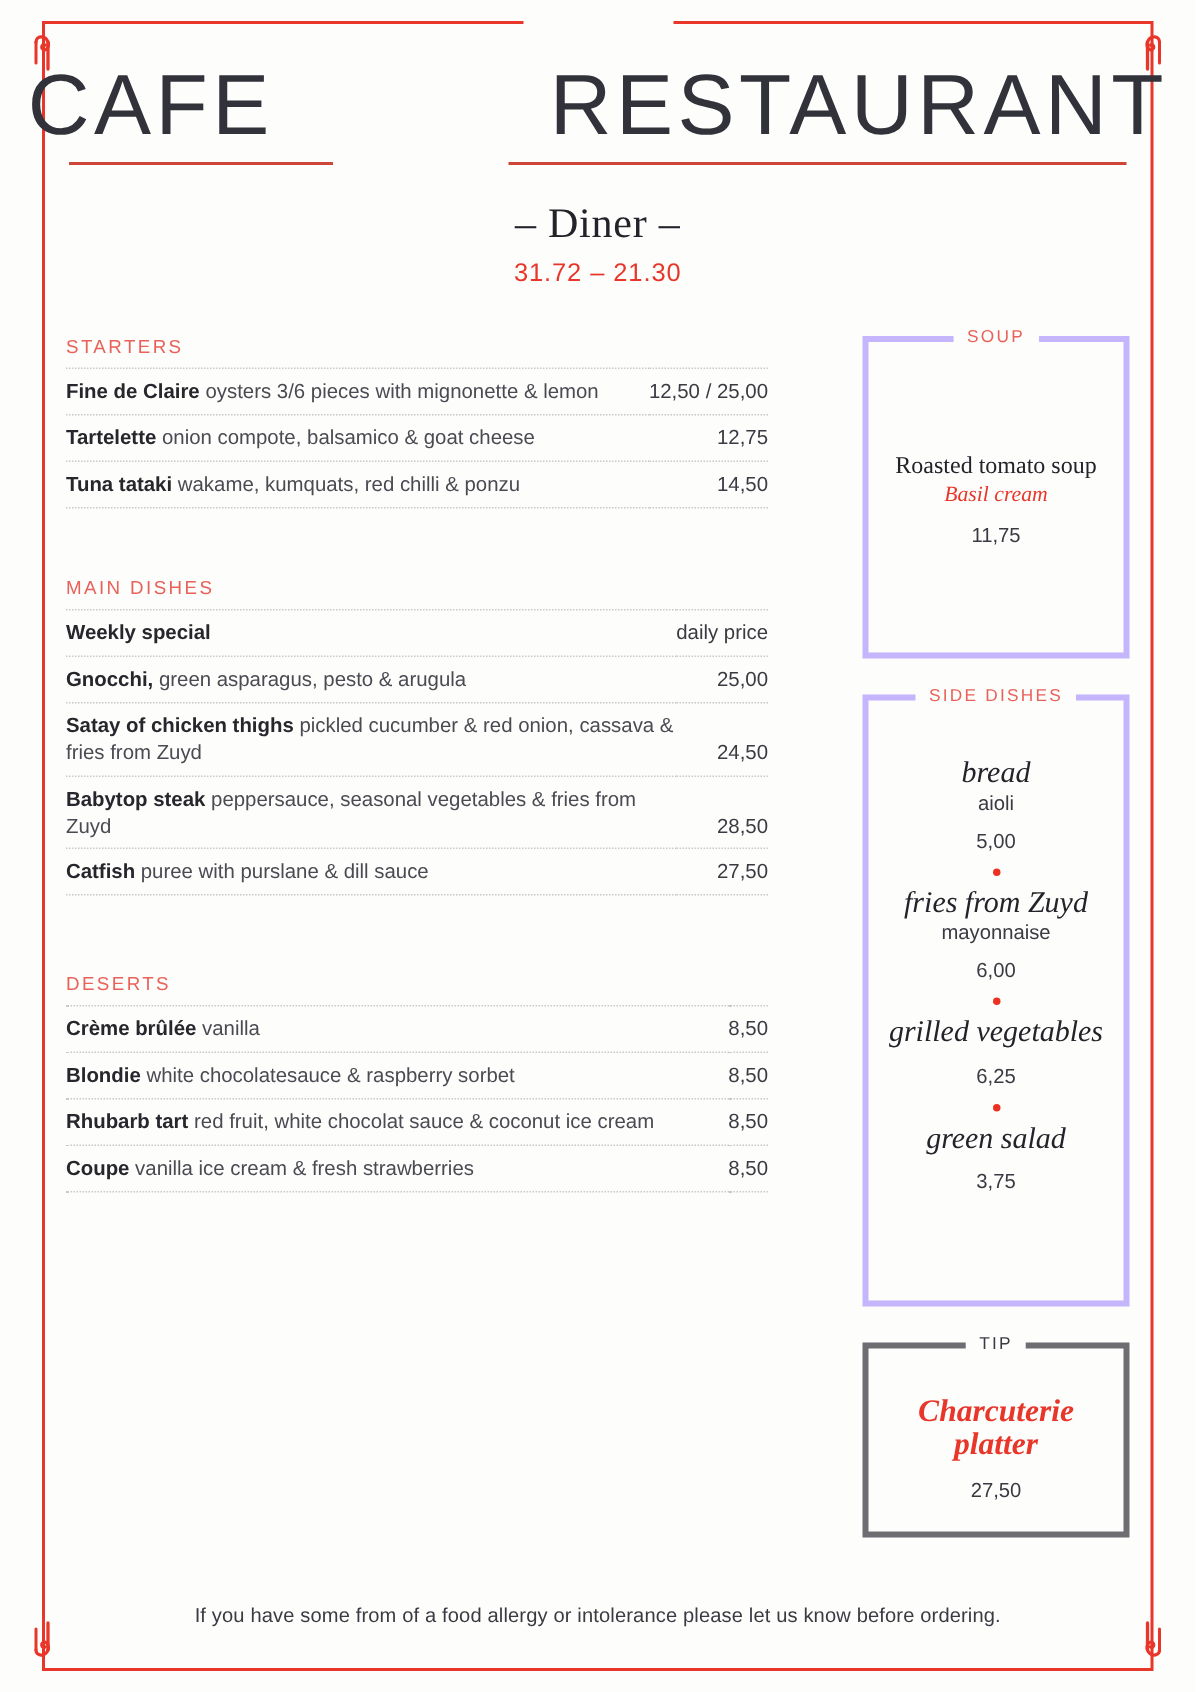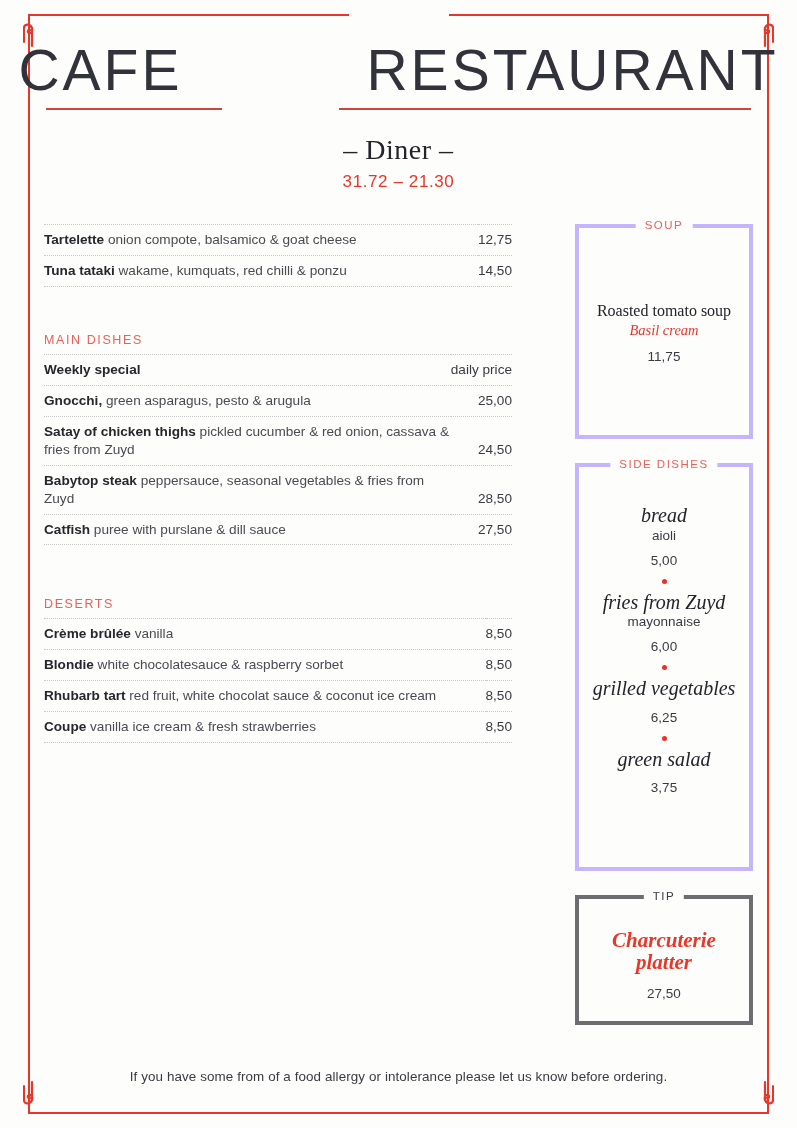--- a/index.html
+++ b/index.html
@@ -317,22 +317,27 @@
     </div>
     <div class="service">– Diner –</div>
     <div class="hours">31.72 – 21.30</div>
   </div>
 
   <div class="columns">
 
     <div class="col-left">
 
       <div class="section">
+        <div class="section-title">STARTERS</div>
         <table class="items">
           <tbody>
+            <tr>
+              <td class="name"><span class="dish">Fine de Claire</span><span class="desc"> oysters 3/6 pieces with mignonette &amp; lemon</span></td>
+              <td class="price">12,50 / 25,00</td>
+            </tr>
             <tr>
               <td class="name"><span class="dish">Tartelette</span><span class="desc"> onion compote, balsamico &amp; goat cheese</span></td>
               <td class="price">12,75</td>
             </tr>
             <tr>
               <td class="name"><span class="dish">Tuna tataki</span><span class="desc"> wakame, kumquats, red chilli &amp; ponzu</span></td>
               <td class="price">14,50</td>
             </tr>
           </tbody>
         </table>

